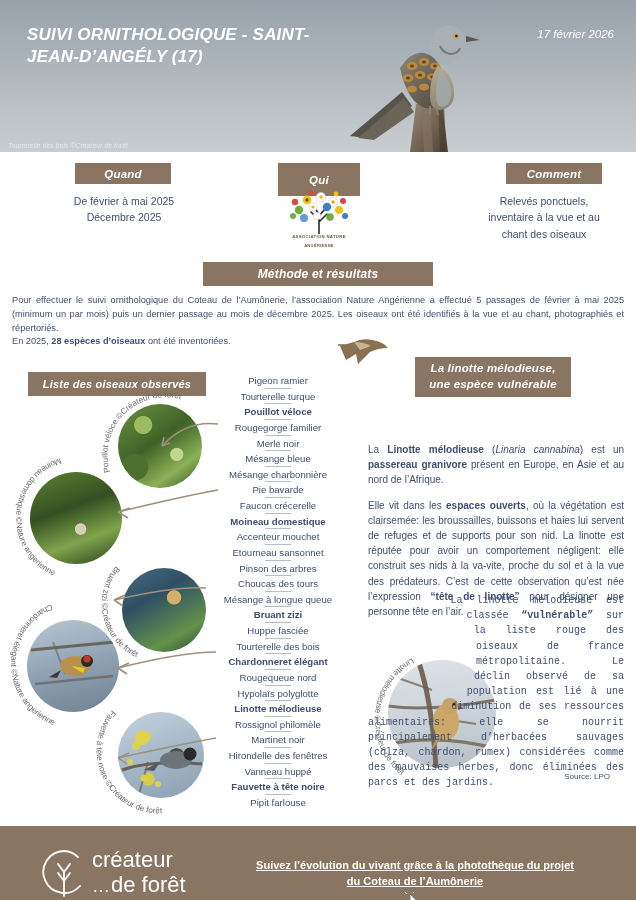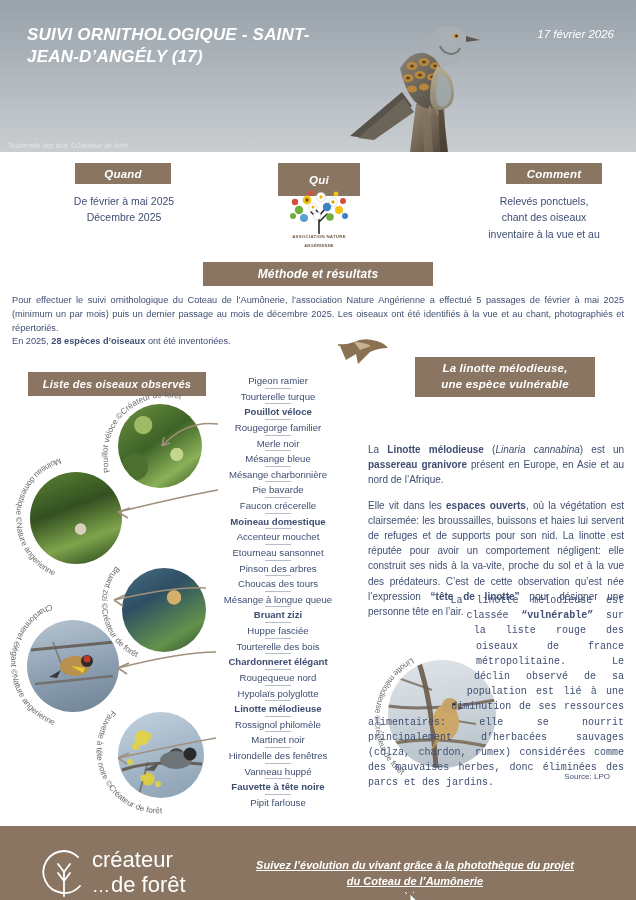--- a/index.html
+++ b/index.html
@@ -51,21 +51,21 @@
     font-style:italic; font-weight:700; text-align:center;
     display:flex; align-items:center; justify-content:center;
     letter-spacing:.2px;
   }
 
   .chip-quand   { left:75px;  top:163px; width:96px;  height:21px; font-size:11.5px; }
   .chip-qui     { left:278px; top:163px; width:82px;  height:33px; font-size:11.5px; }
   .chip-comment { left:506px; top:163px; width:96px;  height:21px; font-size:11.5px; }
   .chip-methode { left:203px; top:262px; width:230px; height:24px; font-size:12px; }
   .chip-liste   { left:28px;  top:372px; width:178px; height:24px; font-size:11px; }
-  .chip-linotte { left:415px; top:357px; width:180px; height:40px; font-size:11.5px;
+  .chip-linotte { left:415px; top:357px; width:156px; height:40px; font-size:11.5px;
                   line-height:1.35; flex-direction:column; }
 
   .col-text {
     position:absolute; text-align:center; font-size:10.5px; line-height:1.55; color:#3f4e72;
   }
   .col-quand   { left:30px;  top:193px; width:188px; }
   .col-comment { left:458px; top:193px; width:172px; }
 
   
   .logo-asso { position:absolute; left:277px; top:190px; width:84px; height:66px; }
@@ -183,21 +183,21 @@
   }
   .f-logo-mark { position:absolute; left:40px; top:22px; width:48px; height:50px; }
   .f-logo-txt {
     position:absolute; left:92px; top:22px; font-size:22px; line-height:1.12;
     color:#fff; font-weight:400;
   }
   .f-logo-txt .l2 { white-space:nowrap; }
   .f-logo-txt .dots { font-size:18px; letter-spacing:1px; }
   .f-link {
     position:absolute; left:250px; top:32px; width:330px; text-align:center;
-    font-size:11px; font-style:italic; font-weight:700; color:#fff;
+    font-size:11px; font-weight:700; color:#fff;
     text-decoration:underline; line-height:1.45; cursor:pointer;
   }
   .cursor-icon { position:absolute; left:404px; top:66px; width:22px; height:24px; }
 </style>
 </head>
 <body>
 
 <div class="page">
 
   <div class="header">
@@ -299,22 +299,22 @@
         <circle cx="68" cy="26" r="3.0" fill="#3f7fc4"></circle>
       </g>
     </svg>
     <div class="lbl1">ASSOCIATION NATURE</div>
     <div class="lbl2">ANGÉRIENNE</div>
   </div>
 
   <div class="chip chip-comment">Comment</div>
   <div class="col-text col-comment">
     <div>Relevés ponctuels,</div>
+    <div>inventaire à la vue et au</div>
     <div>chant des oiseaux</div>
-    <div>inventaire à la vue et au</div>
   </div>
 
   <div class="chip chip-methode">Méthode et résultats</div>
 
   <div class="intro">
     <p>Pour effectuer le suivi ornithologique du Coteau de l’Aumônerie, l’association Nature Angérienne a effectué 5 passages de février à mai 2025 (minimum un par mois) puis un dernier passage au mois de décembre 2025. Les oiseaux ont été identifiés à la vue et au chant, photographiés et répertoriés.</p>
     <p class="last"><span>En 2025, </span><b>28 espèces d’oiseaux</b><span> ont été inventoriées.</span></p>
   </div>
 
   <div class="chip chip-liste">Liste des oiseaux observés</div>

